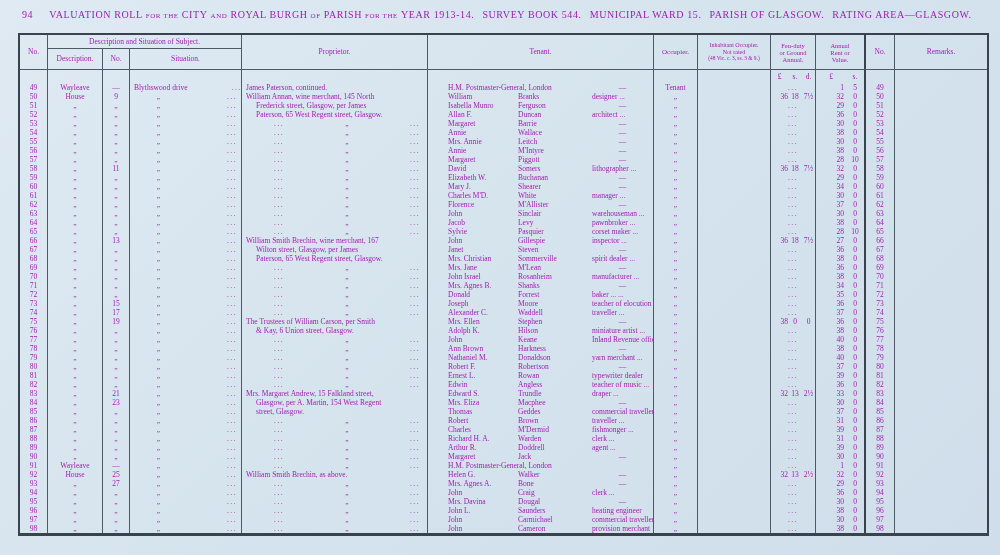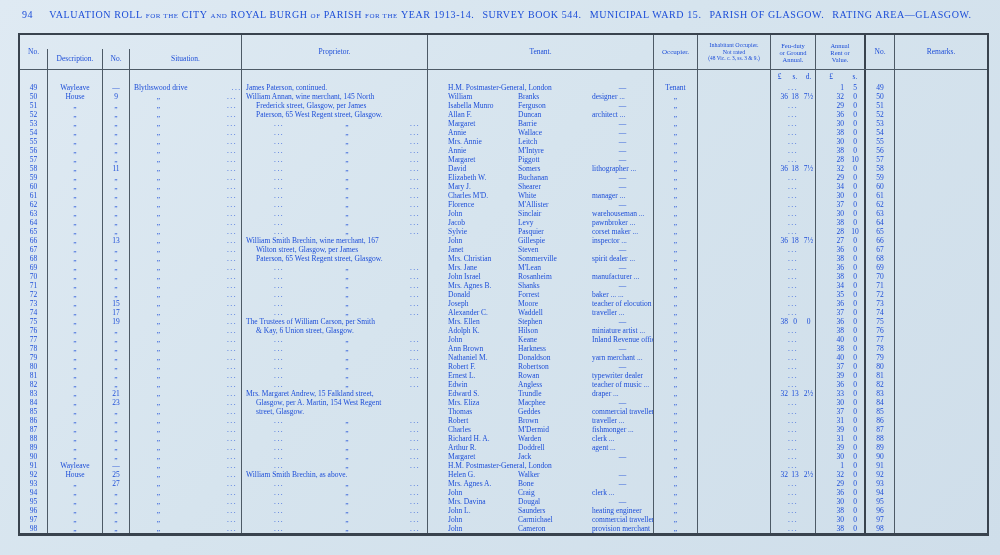--- a/index.html
+++ b/index.html
@@ -1,17 +1,17 @@
 <!DOCTYPE html>
 <html><head>
 <meta charset="utf-8">
 <style>
   html,body{margin:0;padding:0;width:1000px;height:555px;overflow:hidden;}
   body{background:linear-gradient(135deg,#dfeaf3 0%,#d6e4ee 45%,#cfdeea 100%);}
-  .sheet{position:relative;width:1000px;height:555px;font-family:"Liberation Serif","DejaVu Serif",serif;color:#1d4ed8;text-decoration:underline;}
+  .sheet{position:relative;width:1000px;height:555px;font-family:"Liberation Serif","DejaVu Serif",serif;color:#a21caf;text-decoration:underline;}
   
   .title{position:absolute;top:9px;left:22px;right:10px;display:flex;align-items:baseline;white-space:nowrap;}
   .tseg{letter-spacing:.6px;}
   .tseg.lg{font-size:10px;}
   .tseg.sm{font-size:7px;padding:0 3px;}
   .tseg.gap{margin-left:8px;text-align:right;}
   .tseg.pgnum{margin-right:16px;font-size:10px;}
   
   .tbl{position:absolute;left:18px;top:33px;width:967px;border:2px solid #39434e;border-bottom-width:3px;}
   .grid{display:grid;grid-template-columns:27px 55px 27px 112px 186px 226px 44px 73px 45px 49px 30px 1fr;}
@@ -82,20 +82,21 @@
       <span class="tseg lg">YEAR 1913-14.</span>
       <span class="tseg lg gap">SURVEY BOOK 544.</span>
       <span class="tseg lg gap">MUNICIPAL WARD 15.</span>
       <span class="tseg lg gap">PARISH OF GLASGOW.</span>
       <span class="tseg lg gap">RATING AREA—GLASGOW.</span>
     </div>
 
   <div class="tbl">
     <div class="grid thead">
       <div class="th nb h-no">No.</div>
+      <div class="th h-group">Description and Situation of Subject.</div>
       <div class="th h-desc">Description.</div>
       <div class="th h-sno">No.</div>
       <div class="th h-sit">Situation.</div>
       <div class="th h-ten">Tenant.</div>
       <div class="th h-prop">Proprietor.</div>
       <div class="th h-oc">Occupier.</div>
       <div class="th h-ih">
         <span>Inhabitant Occupier.</span>
         <span>Not rated</span>
         <span class="l3">(48 Vic. c. 3, ss. 3 &amp; 9.)</span>

